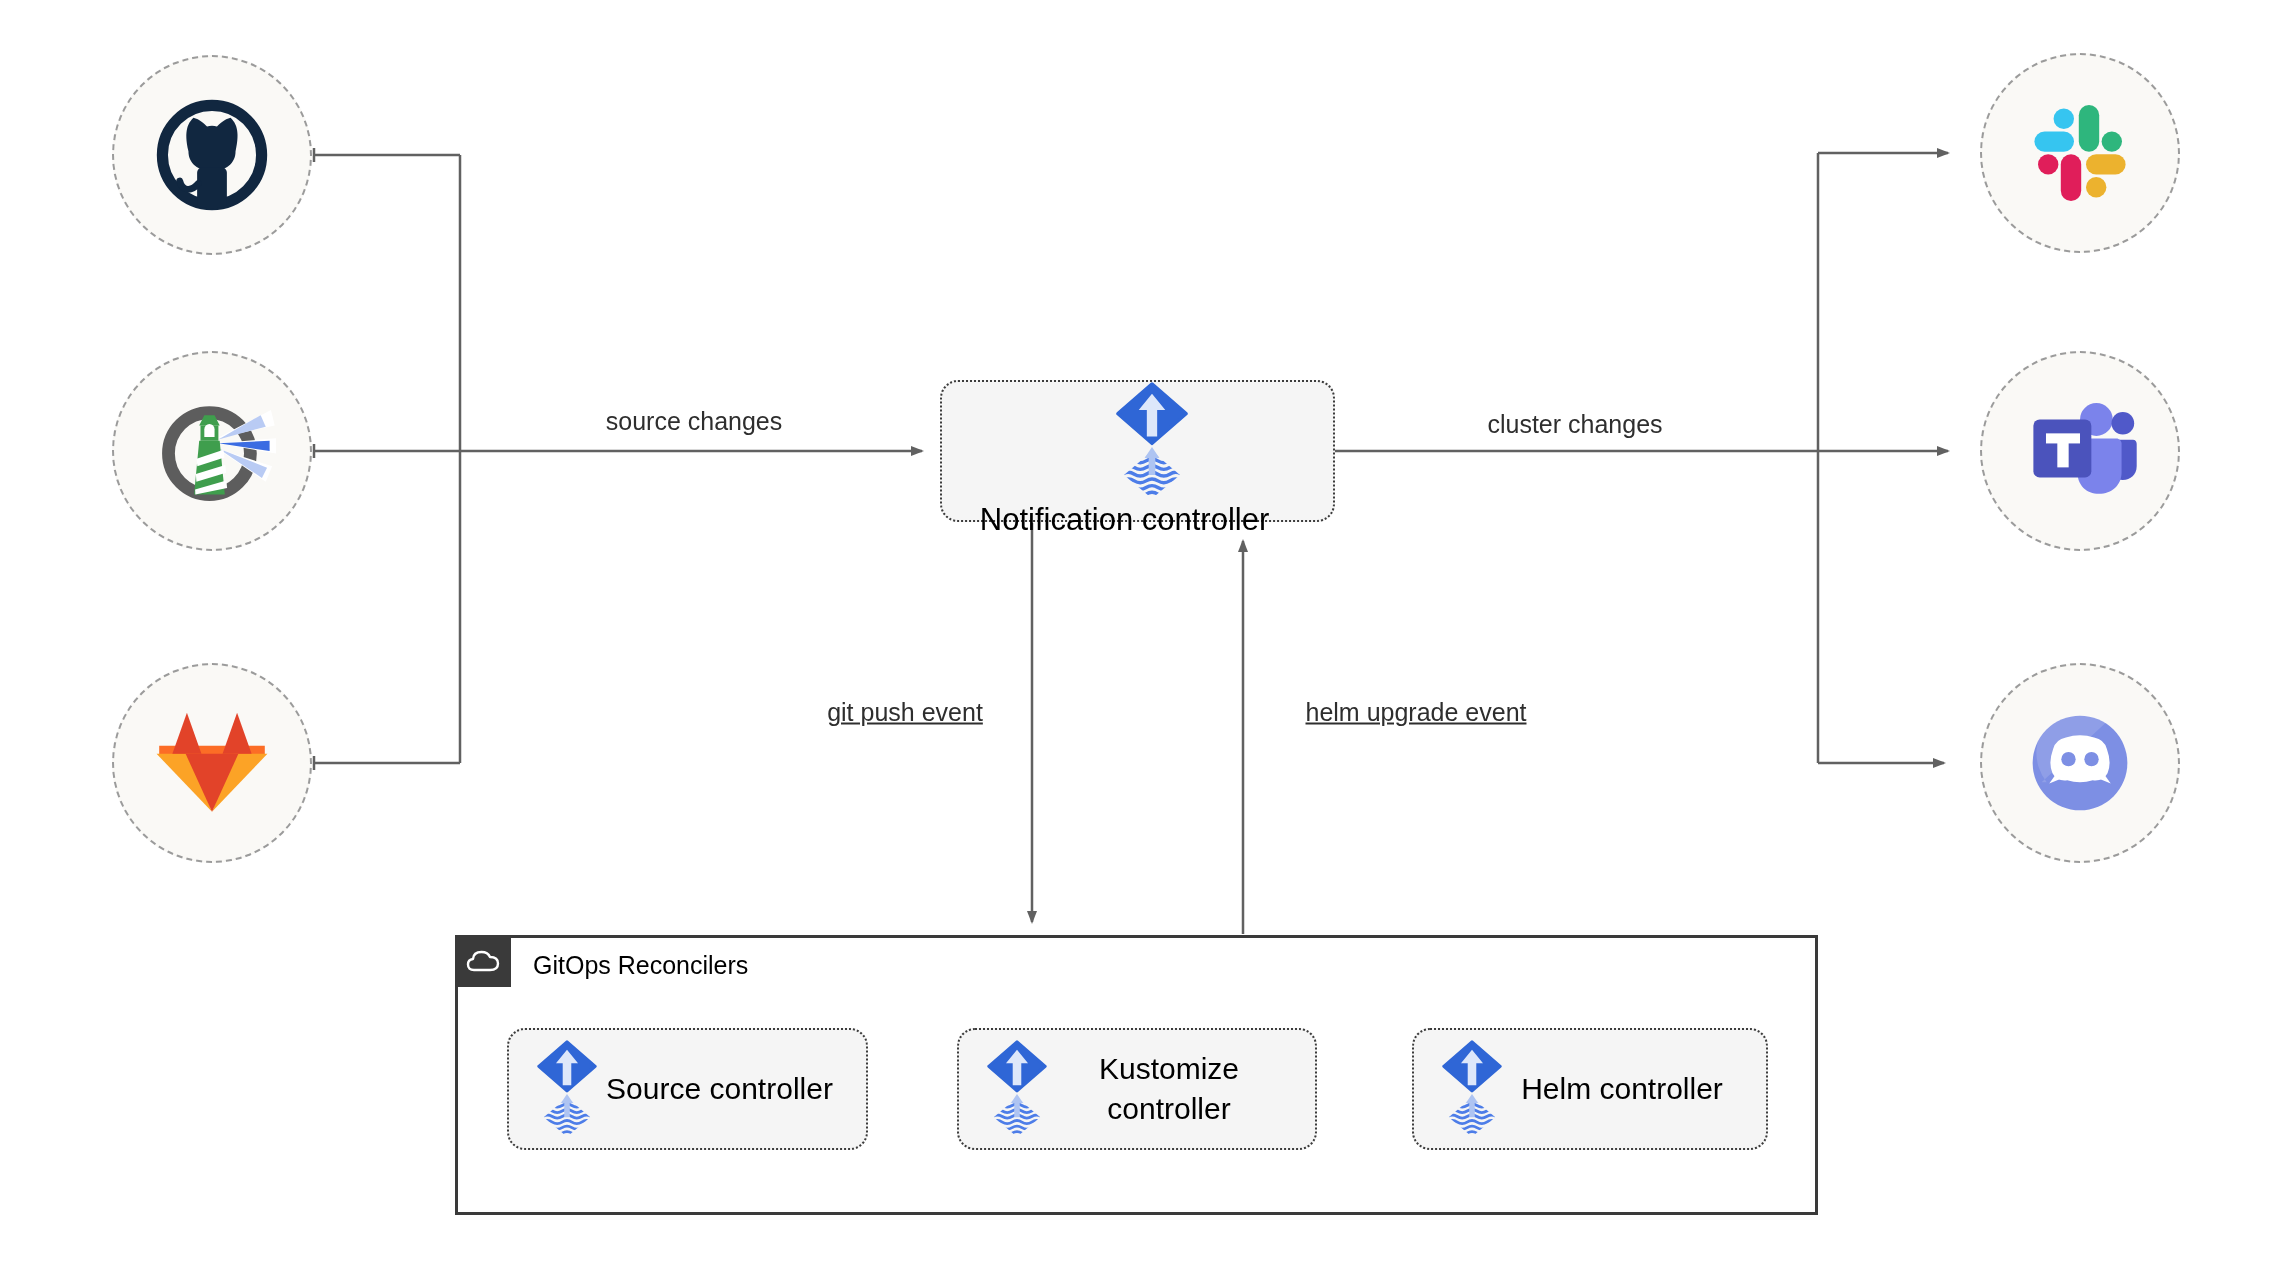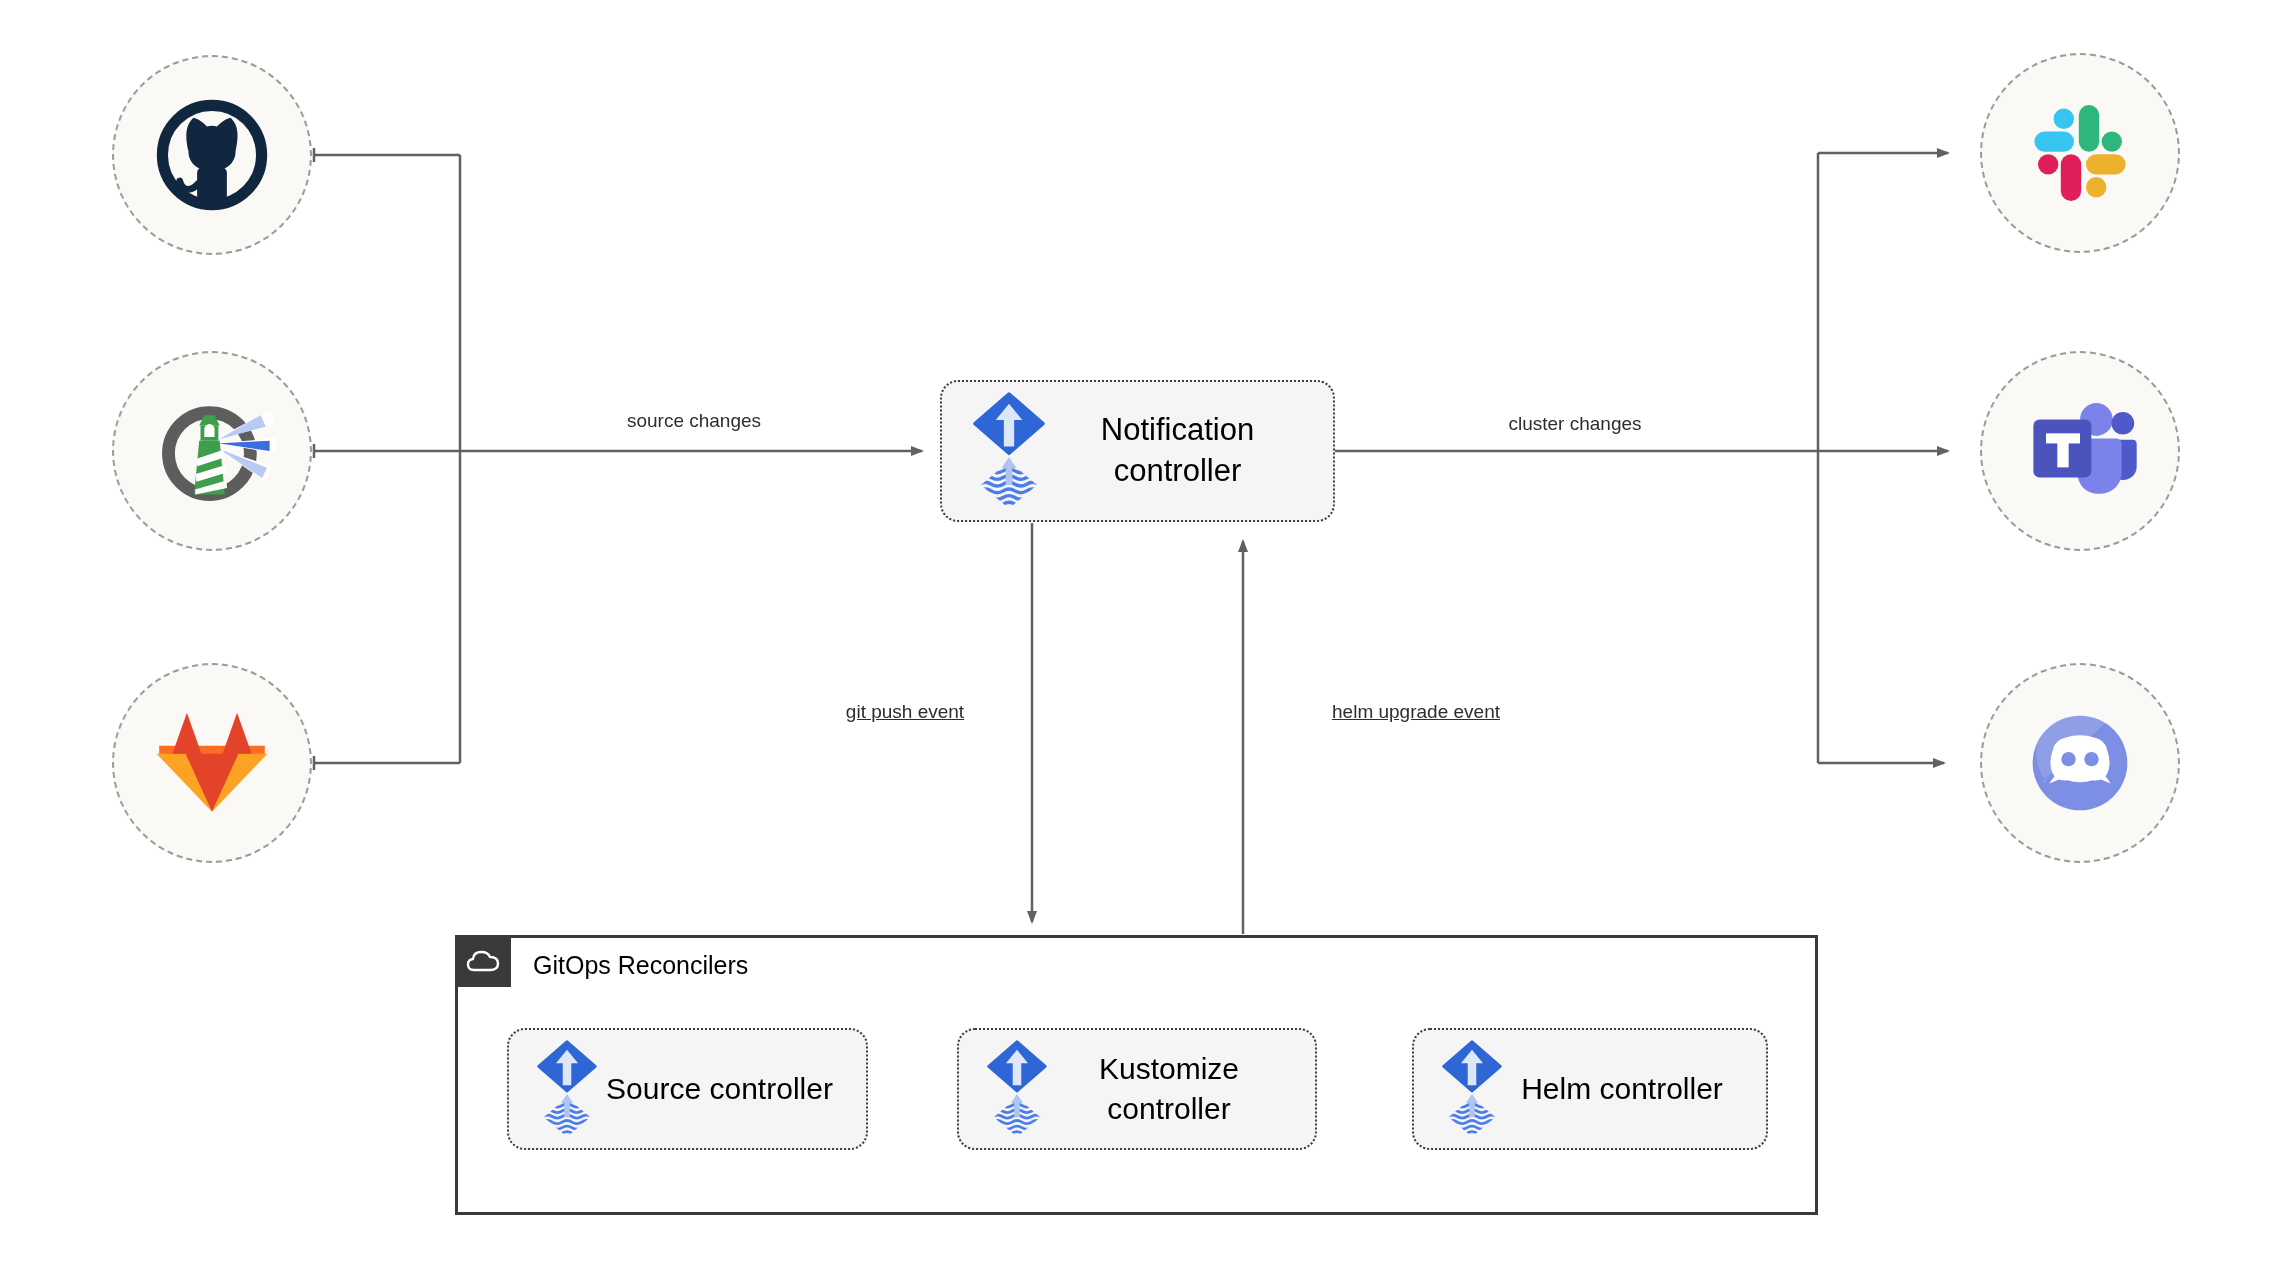--- a/index.html
+++ b/index.html
@@ -38,21 +38,21 @@
     position:absolute;left:-3px;top:-3px;width:56px;height:52px;background:#3a3a3a;
     display:flex;align-items:center;justify-content:center;
   }
   .group-title{
     position:absolute;left:75px;top:13px;font-size:25px;color:#000000;white-space:nowrap;
   }
 
   
   .edge-label{
     position:absolute;transform:translate(-50%,-50%);
-    font-size:19px;color:#2e2e2e;white-space:nowrap;background:#ffffff;padding:0 4px;
+    font-size:25px;color:#2e2e2e;white-space:nowrap;background:#ffffff;padding:0 4px;
   }
 </style>
 </head>
 <body>
 
 <div class="canvas">
 
   <svg class="wires" viewBox="0 0 2292 1284" fill="none">
     <defs>
       <marker id="arrowhead" markerWidth="16" markerHeight="12" refX="11" refY="5" orient="auto" markerUnits="userSpaceOnUse">
@@ -155,21 +155,21 @@
       <circle cx="50" cy="50" r="37" fill="#7d8fe4"></circle>
       <path d="M20,65 L76,13 A37,37 0 0 0 24,65 Z" fill="#ffffff" opacity="0.14"></path>
       <path d="M29,39 Q31,31.5 39,30 Q50,26.5 61,30 Q69,31.5 71,39 Q75,50 71.5,58 Q68,64.5 60,63.5 Q50,66.5 40,63.5 Q32,64.5 28.5,58 Q25,50 29,39 Z" fill="#ffffff"></path>
       <path d="M31,59 L26,66 L36,62 Z" fill="#ffffff"></path>
       <path d="M69,59 L74,66 L64,62 Z" fill="#ffffff"></path>
       <circle cx="41" cy="47" r="5.6" fill="#7d8fe4"></circle>
       <circle cx="59" cy="47" r="5.6" fill="#7d8fe4"></circle>
     </svg>
   </div>
 
-  <div class="ctrl-box notification-box" style="left:940px;top:380px;width:395px;height:142px;">
+  <div class="ctrl-box notification-box" style="left:940px;top:380px;width:395px;height:142px;flex-direction:column;">
     <span class="flux-wrap" style="padding-left:28px;">
       <svg width="78" height="118" viewBox="0 0 100 160">
         <path d="M50,3 L96,43 L50,83 L4,43 Z" fill="#2f66d6" stroke="#2f66d6" stroke-width="5" stroke-linejoin="round"></path>
         <path d="M50,16 L68,38 L57,38 L57,74 L43,74 L43,38 L32,38 Z" fill="#dde7fa"></path>
         <g clip-path="url(#fluxclip)">
           <g stroke="#4d7de8" stroke-width="4.6" fill="none">
             <path d="M10,98  q8,-5 16,0 t16,0 t16,0 t16,0 t16,0"></path>
             <path d="M10,107 q8,-5 16,0 t16,0 t16,0 t16,0 t16,0"></path>
             <path d="M10,116 q8,-5 16,0 t16,0 t16,0 t16,0 t16,0"></path>
             <path d="M10,125 q8,-5 16,0 t16,0 t16,0 t16,0 t16,0"></path>

